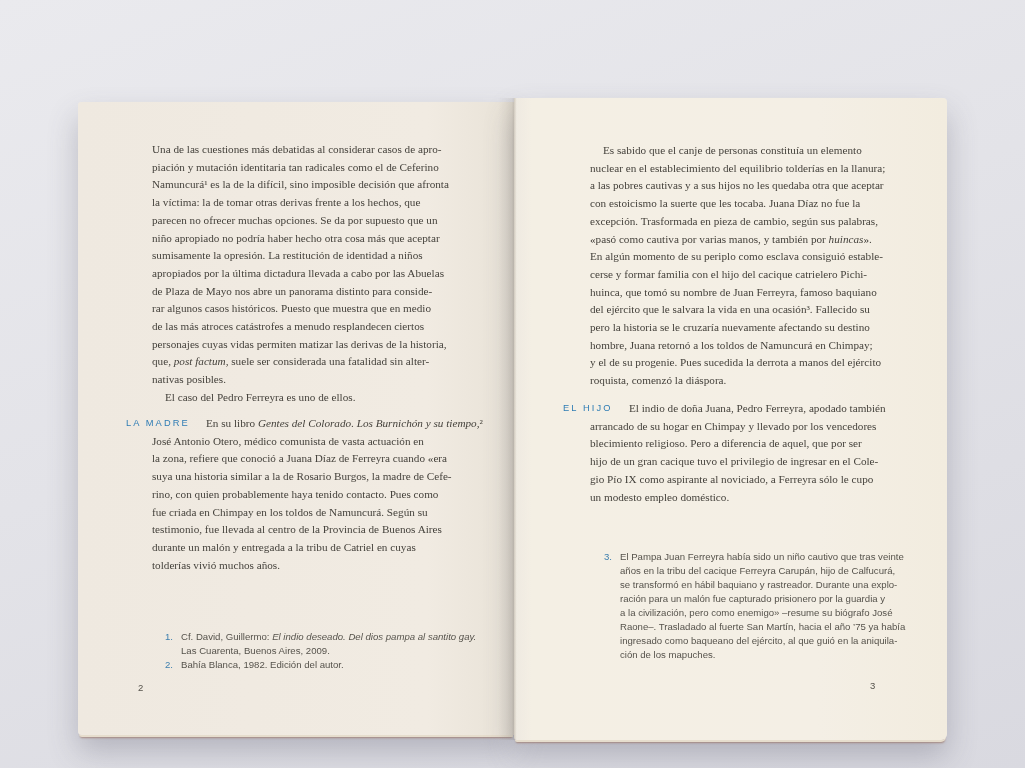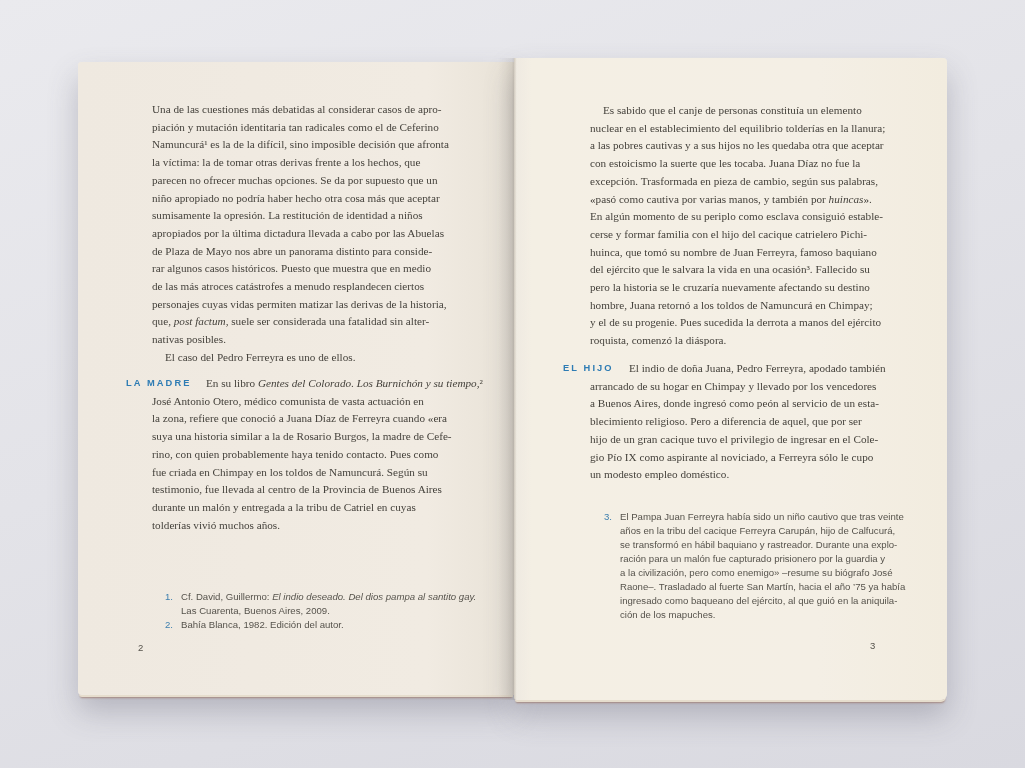--- a/index.html
+++ b/index.html
@@ -1,21 +1,21 @@
 <!DOCTYPE html>
 <html><head>
 <meta charset="utf-8">
 <style>
   html,body{margin:0;padding:0;}
   body{
     width:1025px;height:768px;overflow:hidden;
     font-family:"Liberation Serif", serif;
     background:linear-gradient(160deg,#eaeaee 0%,#e3e3e8 45%,#d9d9e0 100%);
   }
-  .scene{position:relative;width:1025px;height:576px;}
+  .scene{position:relative;width:1025px;height:576px;margin-top:40px;}
   .book{position:absolute;left:78px;top:58px;width:869px;height:644px;}
   .page{
     position:absolute;
     box-shadow:0 3px 0 -1px #e6ddcd, 0 5px 2px -2px rgba(150,108,90,.65), 0 16px 30px rgba(80,80,100,.30);
   }
   .page-left{
     left:0;top:4px;width:436px;height:633px;
     background:linear-gradient(to right,#efe9e0 0%,#f1ebe2 80%,#e9e3d8 98%,#e2dcd1 100%);
     border-radius:3px 0 0 4px;
   }
@@ -29,21 +29,21 @@
     background:linear-gradient(to right,rgba(110,100,85,0) 0%,rgba(110,100,85,.10) 40%,rgba(110,100,85,.20) 47%,rgba(255,255,255,.20) 55%,rgba(110,100,85,0) 100%);
   }
   .abs{position:absolute;}
   .bodytext{font-size:11.2px;color:#45423c;}
   .bodytext .line{line-height:17.7px;white-space:nowrap;}
   .indent-first .line:first-child{text-indent:13px;}
   .section{font-size:11.2px;color:#45423c;}
   .section .line{line-height:17.7px;white-space:nowrap;}
   .sec-label{
     position:absolute;top:3px;
-    font-family:"Liberation Sans", sans-serif;font-size:9.3px;font-weight:700;
+    font-family:"Liberation Sans", sans-serif;font-size:9.3px;font-weight:400;
     letter-spacing:2.1px;color:#2e7cb4;
   }
   .label-left{left:-26px;}
   .label-right{left:-27px;}
   .indent-53 .line:first-child{text-indent:54px;}
   .indent-38 .line:first-child{text-indent:39px;}
   .footnotes{font-family:"Liberation Sans", sans-serif;font-size:9.6px;color:#56534c;}
   .footnote{display:flex;}
   .fn-num{flex:none;width:16px;color:#3d7fae;line-height:14px;}
   .fn-lines .line{line-height:14px;white-space:nowrap;}
@@ -133,21 +133,20 @@
             <div class="line">y el de su progenie. Pues sucedida la derrota a manos del ejército</div>
             <div class="line">roquista, comenzó la diáspora.</div>
           </div>
       </div>
 
       <div class="abs section" style="left:76px;top:302px;">
         <span class="sec-label label-right">EL HIJO</span>
         <div class="sec-lines indent-38">
             <div class="line">El indio de doña Juana, Pedro Ferreyra, apodado también</div>
             <div class="line">arrancado de su hogar en Chimpay y llevado por los vencedores</div>
-            <div class="line">a Buenos Aires, donde ingresó como peón al servicio de un esta-</div>
             <div class="line">blecimiento religioso. Pero a diferencia de aquel, que por ser</div>
             <div class="line">hijo de un gran cacique tuvo el privilegio de ingresar en el Cole-</div>
             <div class="line">gio Pío IX como aspirante al noviciado, a Ferreyra sólo le cupo</div>
             <div class="line">un modesto empleo doméstico.</div>
           </div>
       </div>
 
       <div class="abs footnotes" style="left:90px;top:452px;">
         <div class="footnote">
           <span class="fn-num">3.</span>

